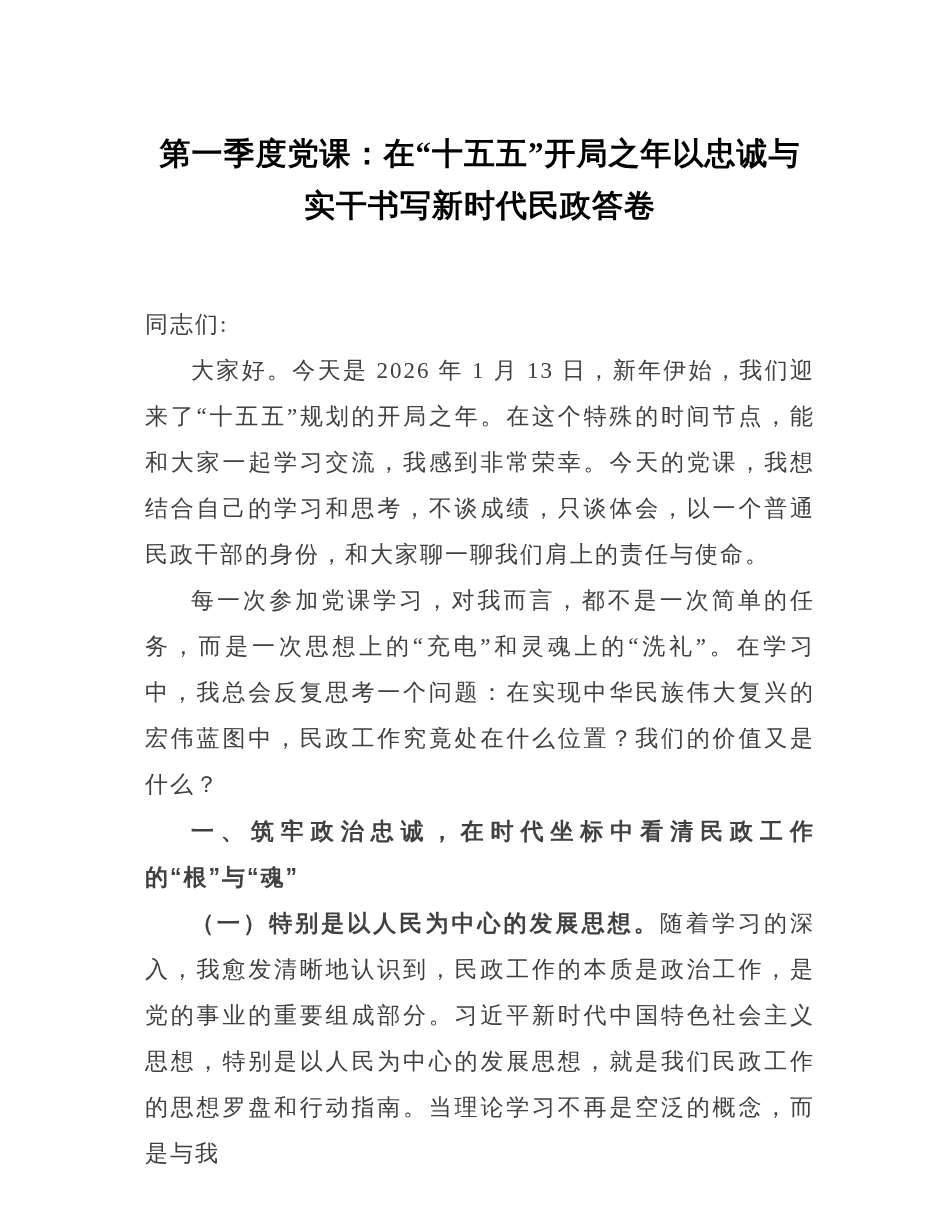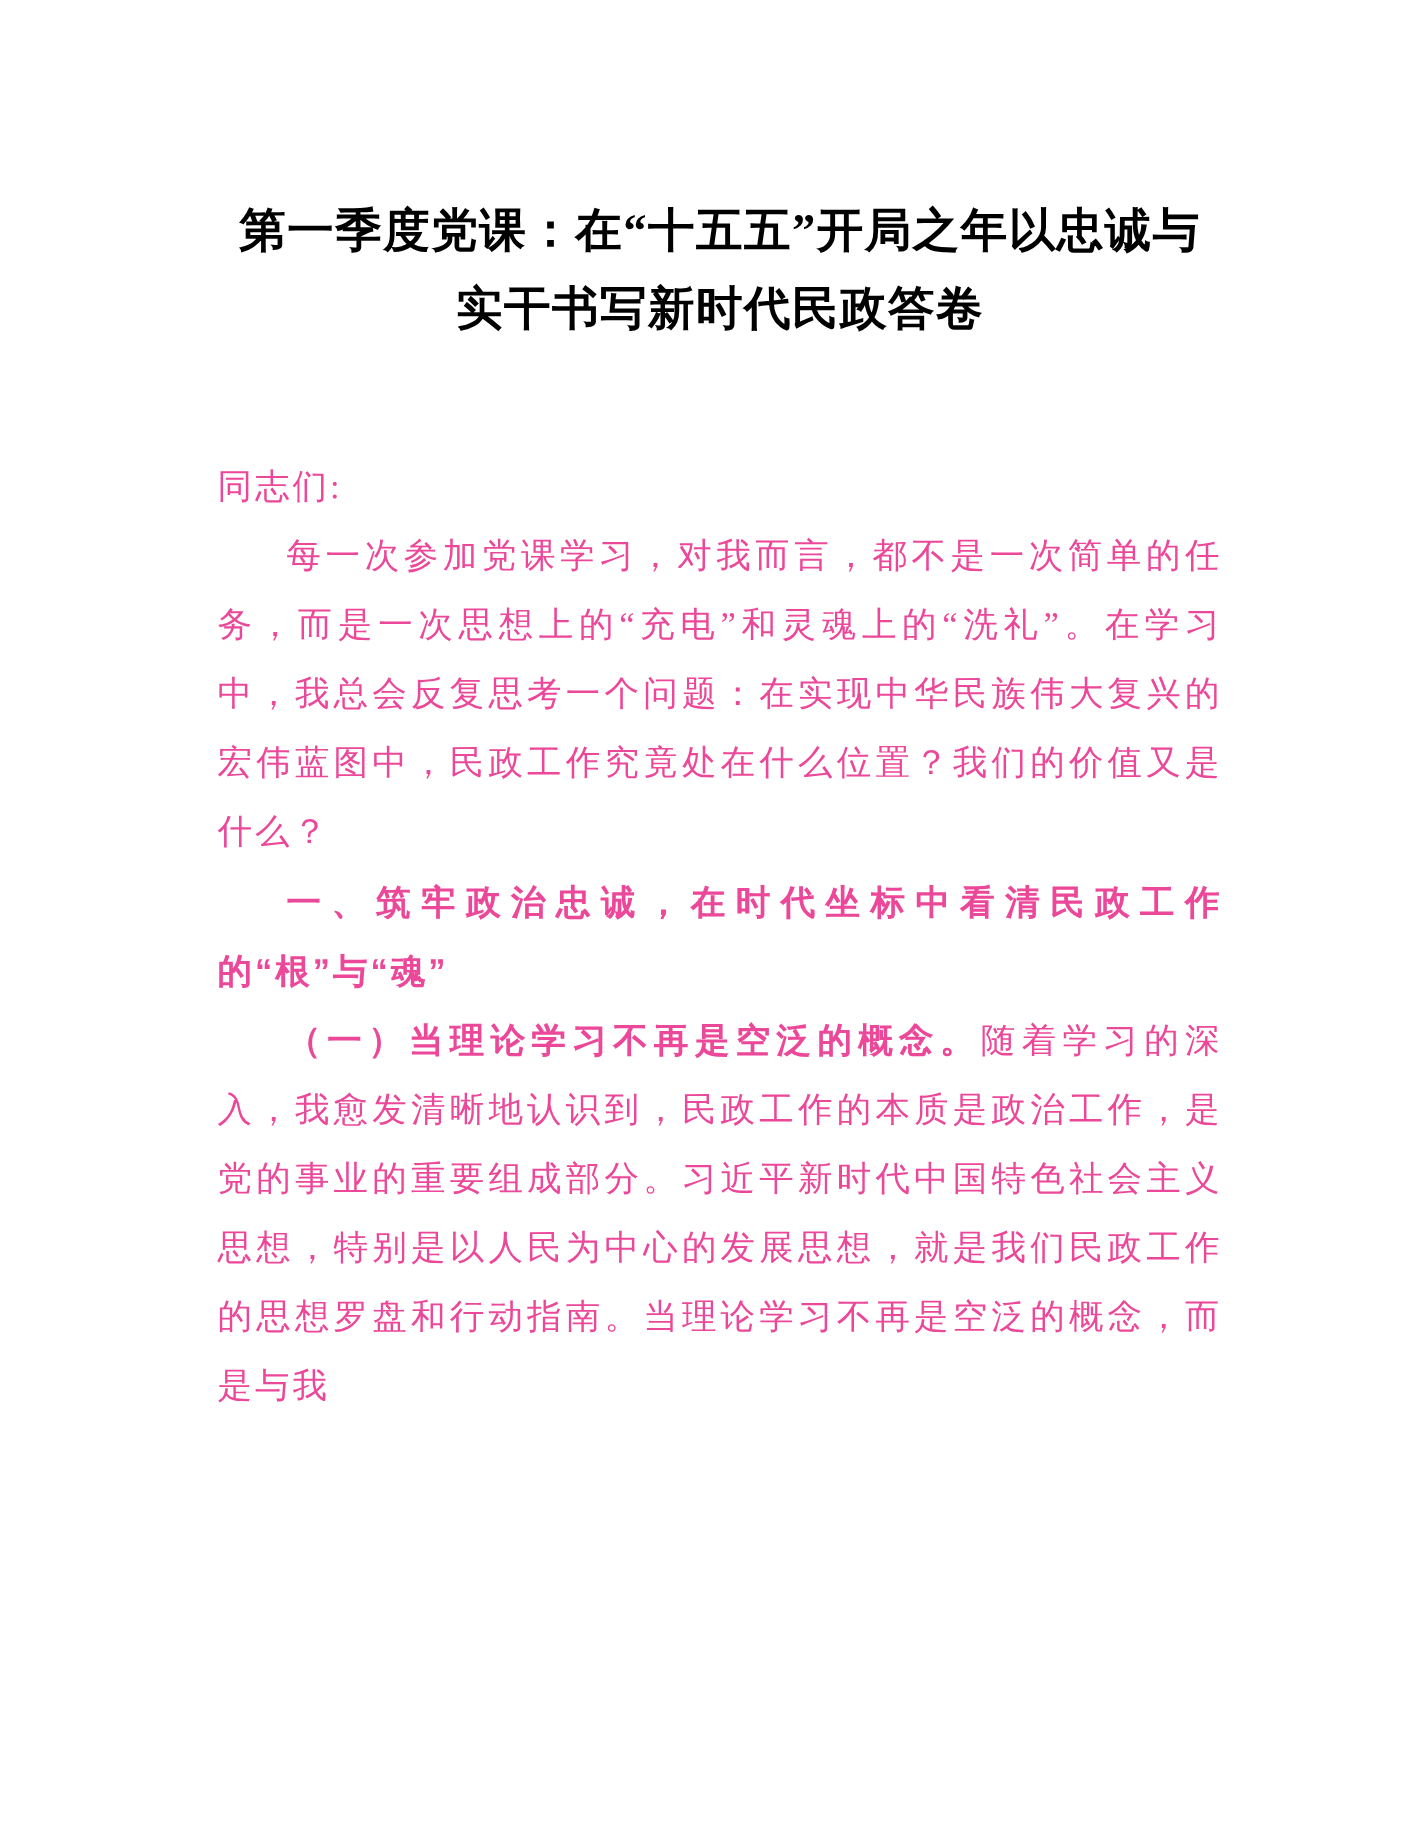--- a/index.html
+++ b/index.html
@@ -23,21 +23,21 @@
     text-align: center;
     letter-spacing: 1px;
     color: #000000;
   }
   .para {
     margin: 0;
     font-size: 23px;
     line-height: 46px;
     letter-spacing: 2px;
     text-align: justify;
-    color: #ec4899;
+    color: #404040;
     word-break: break-all;
   }
   .indent { text-indent: 2em; }
   .section-heading {
     font-weight: 700;
     font-family: "Liberation Sans", "DejaVu Sans", sans-serif;
   }
   .bold-lead {
     font-weight: 700;
     font-family: "Liberation Sans", "DejaVu Sans", sans-serif;
@@ -45,20 +45,21 @@
 </style>
 </head>
 <body>
 
 <div class="page">
 
   <h1 class="doc-title">第一季度党课：在“十五五”开局之年以忠诚与实干书写新时代民政答卷</h1>
 
   <p class="para">同志们:</p>
 
+  <p class="para indent">大家好。今天是 2026 年 1 月 13 日，新年伊始，我们迎来了“十五五”规划的开局之年。在这个特殊的时间节点，能和大家一起学习交流，我感到非常荣幸。今天的党课，我想结合自己的学习和思考，不谈成绩，只谈体会，以一个普通民政干部的身份，和大家聊一聊我们肩上的责任与使命。</p>
 
   <p class="para indent">每一次参加党课学习，对我而言，都不是一次简单的任务，而是一次思想上的“充电”和灵魂上的“洗礼”。在学习中，我总会反复思考一个问题：在实现中华民族伟大复兴的宏伟蓝图中，民政工作究竟处在什么位置？我们的价值又是什么？</p>
 
   <p class="para indent section-heading">一、筑牢政治忠诚，在时代坐标中看清民政工作的“根”与“魂”</p>
 
-  <p class="para indent"><span class="bold-lead">（一）当理论学习不再是空泛的概念。</span><span>随着学习的深入，我愈发清晰地认识到，民政工作的本质是政治工作，是党的事业的重要组成部分。习近平新时代中国特色社会主义思想，特别是以人民为中心的发展思想，就是我们民政工作的思想罗盘和行动指南。当理论学习不再是空泛的概念，而是与我</span></p>
+  <p class="para indent"><span class="bold-lead">（一）特别是以人民为中心的发展思想。</span><span>随着学习的深入，我愈发清晰地认识到，民政工作的本质是政治工作，是党的事业的重要组成部分。习近平新时代中国特色社会主义思想，特别是以人民为中心的发展思想，就是我们民政工作的思想罗盘和行动指南。当理论学习不再是空泛的概念，而是与我</span></p>
 
 </div>
 
 </body></html>

